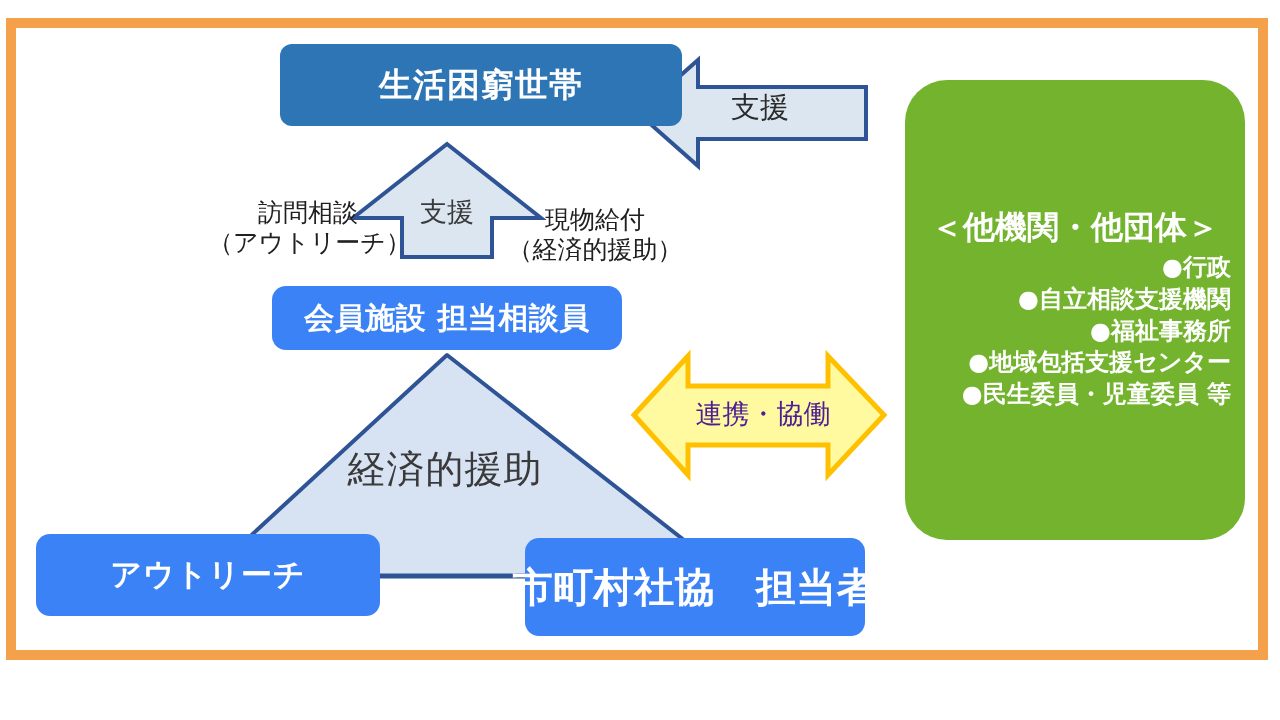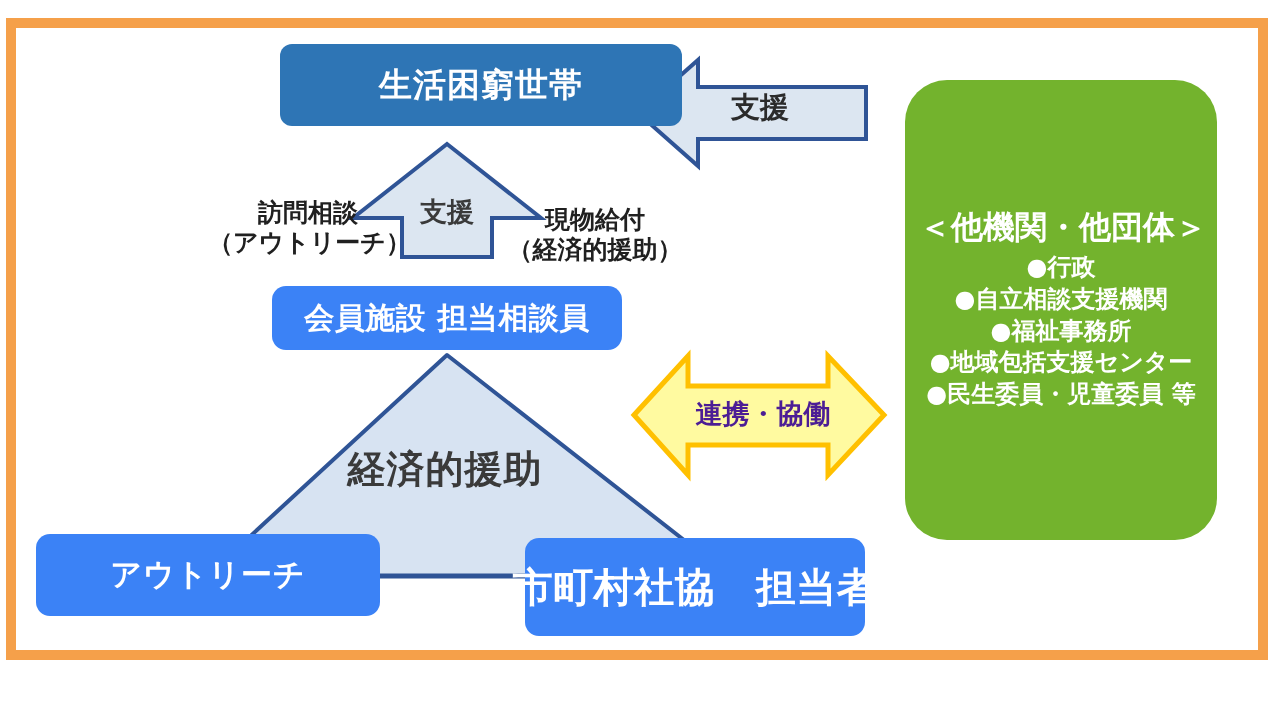--- a/index.html
+++ b/index.html
@@ -75,23 +75,23 @@
     font-size: 31px;
     letter-spacing: 1px;
   }
   #box-municipal-council {
     left: 525px; top: 538px; width: 340px; height: 98px;
     font-size: 40px;
     letter-spacing: 0.5px;
   }
 
   #panel-other-orgs {
-    left: 905px; top: 80px; width: 312px; height: 460px;
+    left: 905px; top: 80px; width: 340px; height: 460px;
     flex-direction: column;
-    align-items: center;
+    align-items: flex-end;
     justify-content: center;
     padding: 0 14px;
   }
   #panel-other-orgs .panel-title {
     font-size: 32px;
     font-weight: bold;
     color: #ffffff;
     width: 100%;
     text-align: center;
     margin-bottom: 6px;
@@ -113,21 +113,21 @@
     left: 0; top: 0;
     width: 1280px;
     height: 720px;
     pointer-events: none;
   }
 
   
   .label {
     position: absolute;
     color: #202020;
-    font-weight: bold;
+    font-weight: normal;
     text-align: center;
     line-height: 1.2;
     white-space: pre;
   }
   #label-outreach {
     left: 208px; top: 198px; width: 200px;
     font-size: 25px;
   }
   #label-benefit {
     left: 495px; top: 205px; width: 200px;

